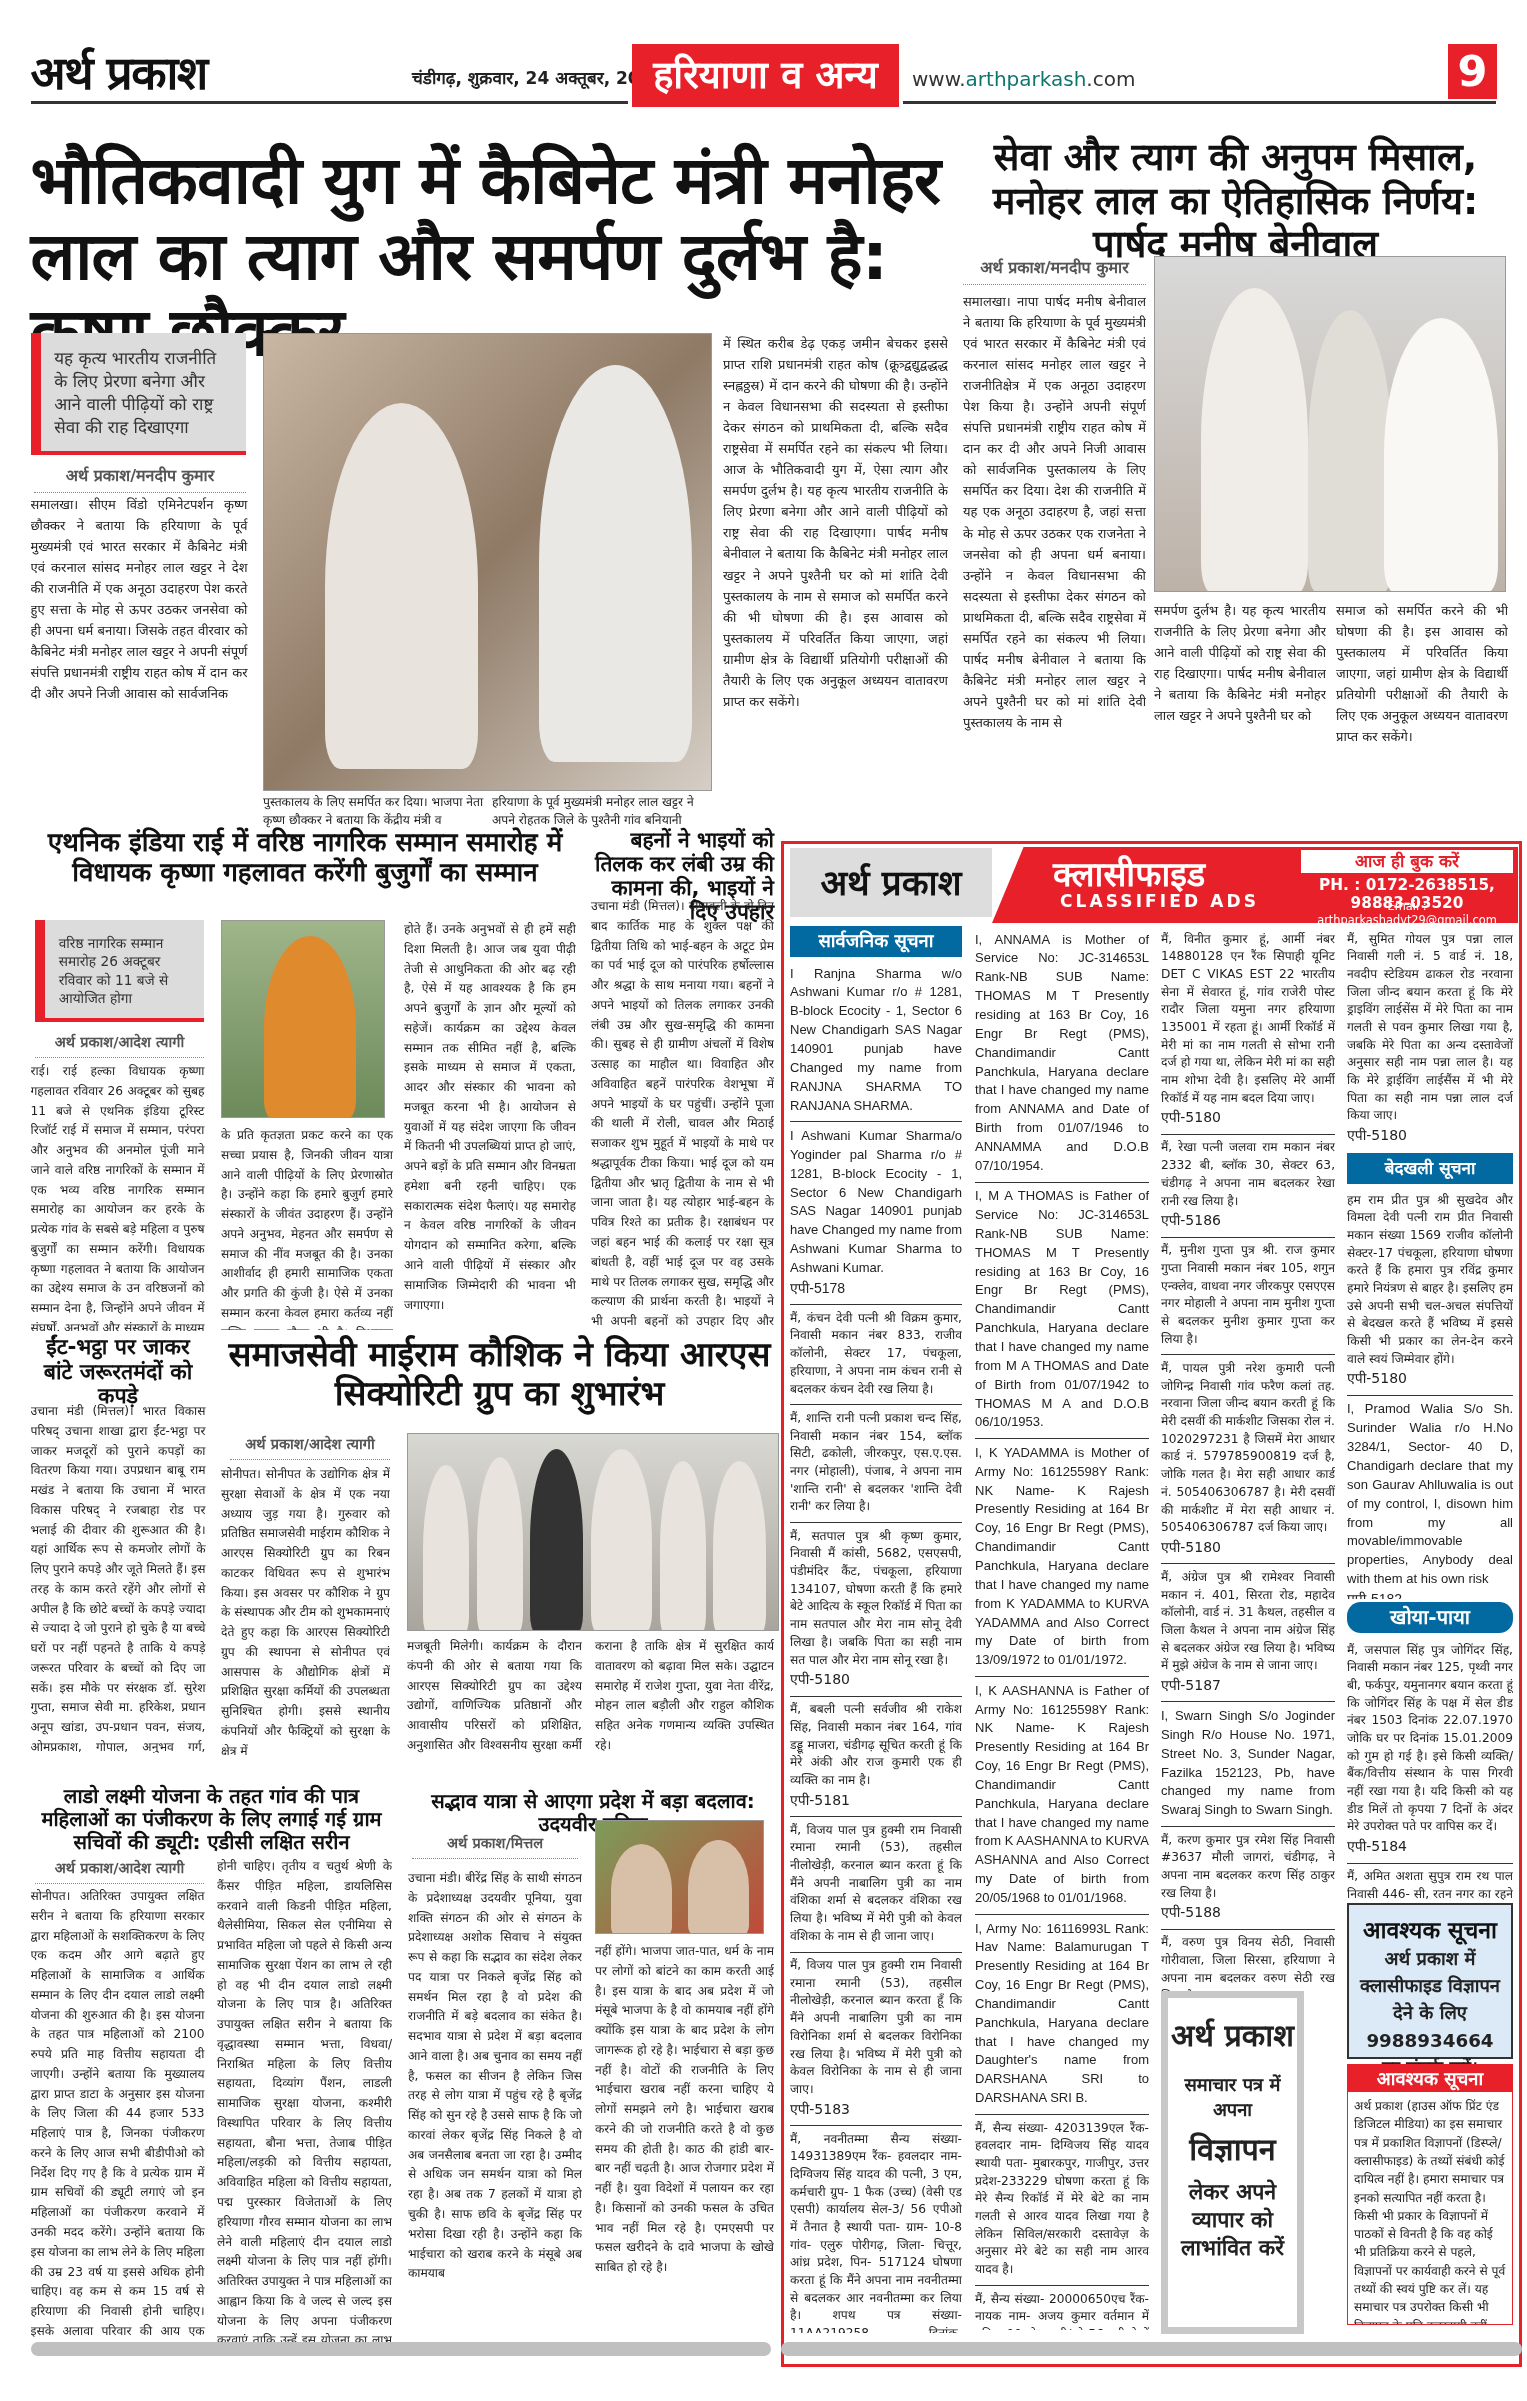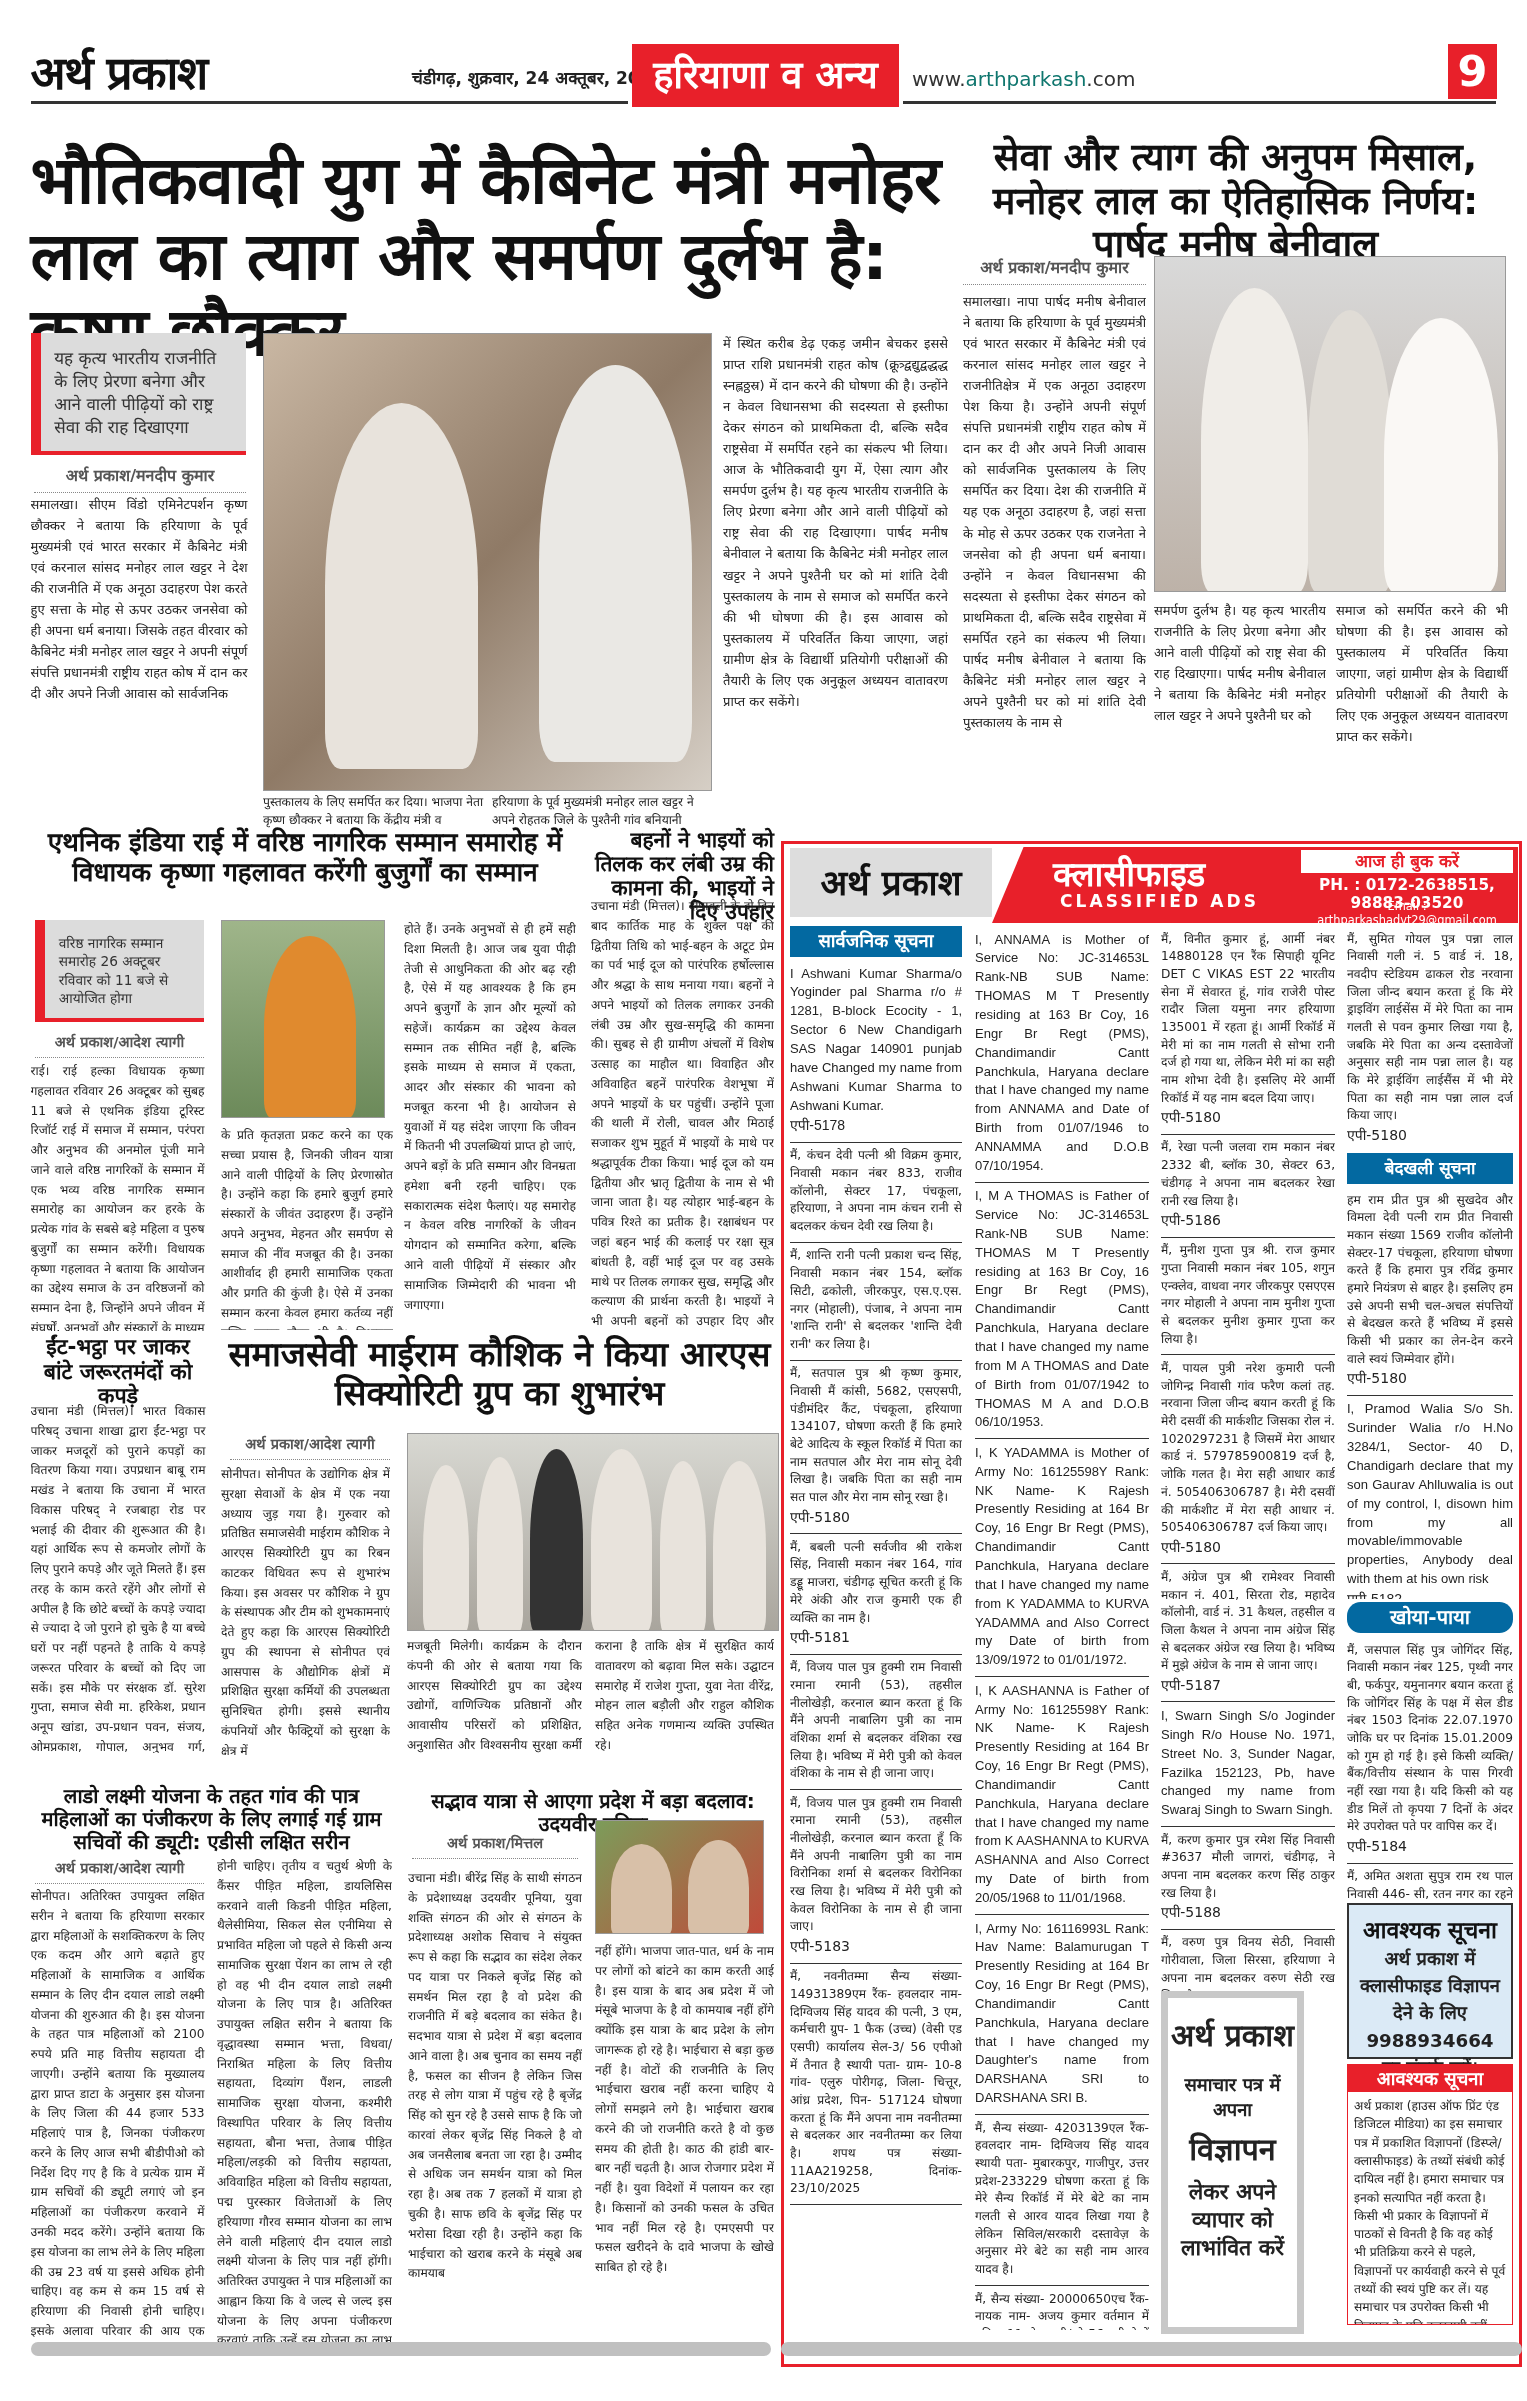--- a/index.html
+++ b/index.html
@@ -126,34 +126,35 @@
 <div class="abs cl-logo">अर्थ प्रकाश</div>
 <div class="abs cl-banner"></div>
 <div class="abs cl-title">क्लासीफाइड</div>
 <div class="abs cl-sub">CLASSIFIED ADS</div>
 <div class="abs cl-book">आज ही बुक करें</div>
 <div class="abs cl-ph">PH. : 0172-2638515, 98883-03520</div>
 <div class="abs cl-mail">Email : arthparkashadvt29@gmail.com</div>
 <div class="abs sec-label" style="left:790px;top:926px;width:172px;font-size:18.3px">सार्वजनिक सूचना</div>
 
 <div class="col" style="left:790px;top:960px;width:172px;height:1373px;overflow:hidden" id="cl-col1">
+    <div class="cl-item en"><span>I Ranjna Sharma w/o Ashwani Kumar r/o # 1281, B-block Ecocity - 1, Sector 6 New Chandigarh SAS Nagar 140901 punjab have Changed my name from RANJNA SHARMA TO RANJANA SHARMA.</span></div>
     <div class="cl-item en"><span>I Ashwani Kumar Sharma/o Yoginder pal Sharma r/o # 1281, B-block Ecocity - 1, Sector 6 New Chandigarh SAS Nagar 140901 punjab have Changed my name from Ashwani Kumar Sharma to Ashwani Kumar.</span><span class="cl-code">एपी-5178</span></div>
     <div class="cl-item"><span>मैं, कंचन देवी पत्नी श्री विक्रम कुमार, निवासी मकान नंबर 833, राजीव कॉलोनी, सेक्टर 17, पंचकूला, हरियाणा, ने अपना नाम कंचन रानी से बदलकर कंचन देवी रख लिया है।</span></div>
     <div class="cl-item"><span>मैं, शान्ति रानी पत्नी प्रकाश चन्द सिंह, निवासी मकान नंबर 154, ब्लॉक सिटी, ढकोली, जीरकपुर, एस.ए.एस. नगर (मोहाली), पंजाब, ने अपना नाम 'शान्ति रानी' से बदलकर 'शान्ति देवी रानी' कर लिया है।</span></div>
     <div class="cl-item"><span>मैं, सतपाल पुत्र श्री कृष्ण कुमार, निवासी मैं कांसी, 5682, एसएसपी, पंडीमंदिर कैंट, पंचकूला, हरियाणा 134107, घोषणा करती हैं कि हमारे बेटे आदित्य के स्कूल रिकॉर्ड में पिता का नाम सतपाल और मेरा नाम सोनू देवी लिखा है। जबकि पिता का सही नाम सत पाल और मेरा नाम सोनू रखा है।</span><span class="cl-code">एपी-5180</span></div>
     <div class="cl-item"><span>मैं, बबली पत्नी सर्वजीव श्री राकेश सिंह, निवासी मकान नंबर 164, गांव डड्डू माजरा, चंडीगढ़ सूचित करती हूं कि मेरे अंकी और राज कुमारी एक ही व्यक्ति का नाम है।</span><span class="cl-code">एपी-5181</span></div>
     <div class="cl-item"><span>मैं, विजय पाल पुत्र हुक्मी राम निवासी रमाना रमानी (53), तहसील नीलोखेड़ी, करनाल ब्यान करता हूं कि मैंने अपनी नाबालिग पुत्री का नाम वंशिका शर्मा से बदलकर वंशिका रख लिया है। भविष्य में मेरी पुत्री को केवल वंशिका के नाम से ही जाना जाए।</span></div>
     <div class="cl-item"><span>मैं, विजय पाल पुत्र हुक्मी राम निवासी रमाना रमानी (53), तहसील नीलोखेड़ी, करनाल ब्यान करता हूँ कि मैंने अपनी नाबालिग पुत्री का नाम विरोनिका शर्मा से बदलकर विरोनिका रख लिया है। भविष्य में मेरी पुत्री को केवल विरोनिका के नाम से ही जाना जाए।</span><span class="cl-code">एपी-5183</span></div>
     <div class="cl-item"><span>मैं, नवनीतम्मा सैन्य संख्या- 14931389एम रैंक- हवलदार नाम- दिग्विजय सिंह यादव की पत्नी, 3 एम, कर्मचारी ग्रुप- 1 फैक (उच्च) (वेसी एड एसपी) कार्यालय सेल-3/ 56 एपीओ में तैनात है स्थायी पता- ग्राम- 10-8 गांव- एलुरु पोरीगढ़, जिला- चित्तूर, आंध्र प्रदेश, पिन- 517124 घोषणा करता हूं कि मैंने अपना नाम नवनीतम्मा से बदलकर आर नवनीतम्मा कर लिया है। शपथ पत्र संख्या- 11AA219258, दिनांक- 23/10/2025</span></div>
   </div>
 <div class="col" style="left:975px;top:926px;width:174px;height:1404px;overflow:hidden" id="cl-col2">
     <div class="cl-item en"><span>I, ANNAMA is Mother of Service No: JC-314653L Rank-NB SUB Name: THOMAS M T Presently residing at 163 Br Coy, 16 Engr Br Regt (PMS), Chandimandir Cantt Panchkula, Haryana declare that I have changed my name from ANNAMA and Date of Birth from 01/07/1946 to ANNAMMA and D.O.B 07/10/1954.</span></div>
     <div class="cl-item en"><span>I, M A THOMAS is Father of Service No: JC-314653L Rank-NB SUB Name: THOMAS M T Presently residing at 163 Br Coy, 16 Engr Br Regt (PMS), Chandimandir Cantt Panchkula, Haryana declare that I have changed my name from M A THOMAS and Date of Birth from 01/07/1942 to THOMAS M A and D.O.B 06/10/1953.</span></div>
     <div class="cl-item en"><span>I, K YADAMMA is Mother of Army No: 16125598Y Rank: NK Name- K Rajesh Presently Residing at 164 Br Coy, 16 Engr Br Regt (PMS), Chandimandir Cantt Panchkula, Haryana declare that I have changed my name from K YADAMMA to KURVA YADAMMA and Also Correct my Date of birth from 13/09/1972 to 01/01/1972.</span></div>
-    <div class="cl-item en"><span>I, K AASHANNA is Father of Army No: 16125598Y Rank: NK Name- K Rajesh Presently Residing at 164 Br Coy, 16 Engr Br Regt (PMS), Chandimandir Cantt Panchkula, Haryana declare that I have changed my name from K AASHANNA to KURVA ASHANNA and Also Correct my Date of birth from 20/05/1968 to 11/01/1968.</span></div>
+    <div class="cl-item en"><span>I, K AASHANNA is Father of Army No: 16125598Y Rank: NK Name- K Rajesh Presently Residing at 164 Br Coy, 16 Engr Br Regt (PMS), Chandimandir Cantt Panchkula, Haryana declare that I have changed my name from K AASHANNA to KURVA ASHANNA and Also Correct my Date of birth from 20/05/1968 to 01/01/1968.</span></div>
     <div class="cl-item en"><span>I, Army No: 16116993L Rank: Hav Name: Balamurugan T Presently Residing at 164 Br Coy, 16 Engr Br Regt (PMS), Chandimandir Cantt Panchkula, Haryana declare that I have changed my Daughter's name from DARSHANA SRI to DARSHANA SRI B.</span></div>
     <div class="cl-item"><span>मैं, सैन्य संख्या- 4203139एल रैंक- हवलदार नाम- दिग्विजय सिंह यादव स्थायी पता- मुबारकपुर, गाजीपुर, उत्तर प्रदेश-233229 घोषणा करता हूं कि मेरे सैन्य रिकॉर्ड में मेरे बेटे का नाम गलती से आरव यादव लिखा गया है लेकिन सिविल/सरकारी दस्तावेज़ के अनुसार मेरे बेटे का सही नाम आरव यादव है।</span></div>
     <div class="cl-item"><span>मैं, सैन्य संख्या- 20000650एच रैंक- नायक नाम- अजय कुमार वर्तमान में यूनिट- 11 डोगरा सी/ओ 56 एपीओ में तैनात है स्थायी पता- ब्लॉक 309, चक बाना, जिला- सांबा, चक सलारियन, जम्मू, जम्मू और कश्मीर - 184120 घोषणा करता हूं कि मैंने अपनी मां का नाम कैलाशो देवी से बदलकर कलाशो देवी कर लिया है।</span></div>
   </div>
 <div class="col" style="left:1161px;top:926px;width:174px;height:1083px;overflow:hidden" id="cl-col3">
     <div class="cl-item"><span>मैं, विनीत कुमार हूं, आर्मी नंबर 14880128 एन रैंक सिपाही यूनिट DET C VIKAS EST 22 भारतीय सेना में सेवारत हूं, गांव राजेरी पोस्ट रादौर जिला यमुना नगर हरियाणा 135001 में रहता हूं। आर्मी रिकॉर्ड में मेरी मां का नाम गलती से सोभा रानी दर्ज हो गया था, लेकिन मेरी मां का सही नाम शोभा देवी है। इसलिए मेरे आर्मी रिकॉर्ड में यह नाम बदल दिया जाए।</span><span class="cl-code">एपी-5180</span></div>
     <div class="cl-item"><span>मैं, रेखा पत्नी जलवा राम मकान नंबर 2332 बी, ब्लॉक 30, सेक्टर 63, चंडीगढ़ ने अपना नाम बदलकर रेखा रानी रख लिया है।</span><span class="cl-code">एपी-5186</span></div>
     <div class="cl-item"><span>मैं, मुनीश गुप्ता पुत्र श्री. राज कुमार गुप्ता निवासी मकान नंबर 105, शगुन एन्क्लेव, वाधवा नगर जीरकपुर एसएएस नगर मोहाली ने अपना नाम मुनीश गुप्ता से बदलकर मुनीश कुमार गुप्ता कर लिया है।</span></div>
     <div class="cl-item"><span>मैं, पायल पुत्री नरेश कुमारी पत्नी जोगिन्द्र निवासी गांव फरैण कलां तह. नरवाना जिला जीन्द बयान करती हूं कि मेरी दसवीं की मार्कशीट जिसका रोल नं. 1020297231 है जिसमें मेरा आधार कार्ड नं. 579785900819 दर्ज है, जोकि गलत है। मेरा सही आधार कार्ड नं. 505406306787 है। मेरी दसवीं की मार्कशीट में मेरा सही आधार नं. 505406306787 दर्ज किया जाए।</span><span class="cl-code">एपी-5180</span></div>
     <div class="cl-item"><span>मैं, अंग्रेज पुत्र श्री रामेश्वर निवासी मकान नं. 401, सिरता रोड, महादेव कॉलोनी, वार्ड नं. 31 कैथल, तहसील व जिला कैथल ने अपना नाम अंग्रेज सिंह से बदलकर अंग्रेज रख लिया है। भविष्य में मुझे अंग्रेज के नाम से जाना जाए।</span><span class="cl-code">एपी-5187</span></div>

